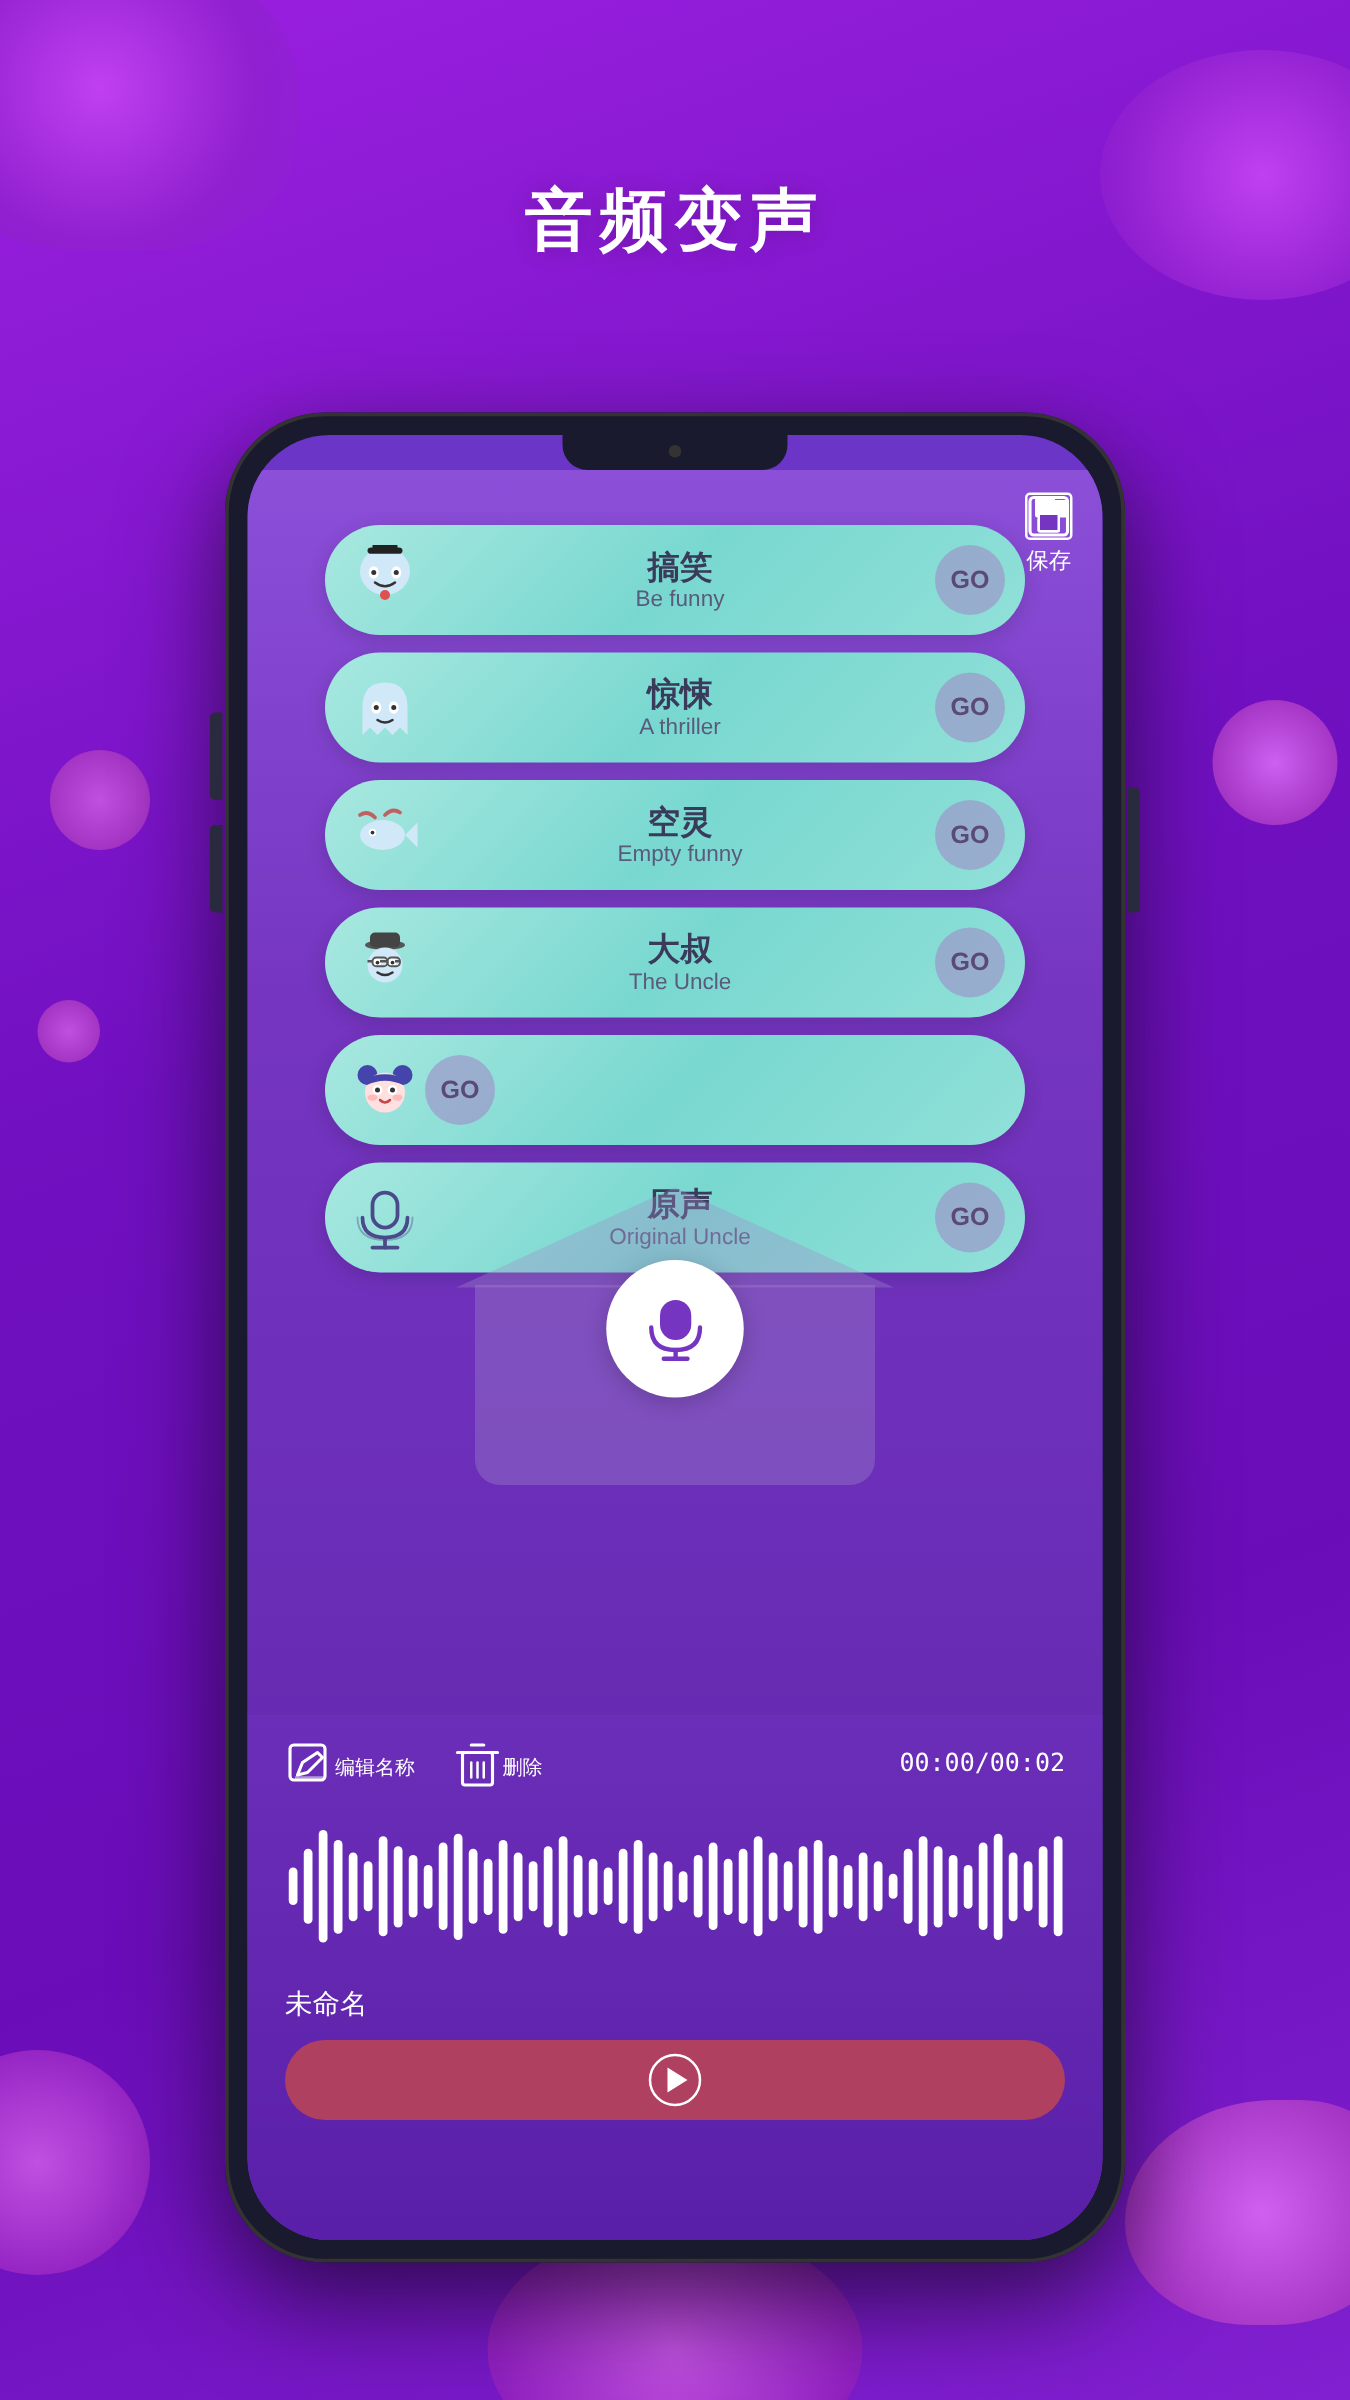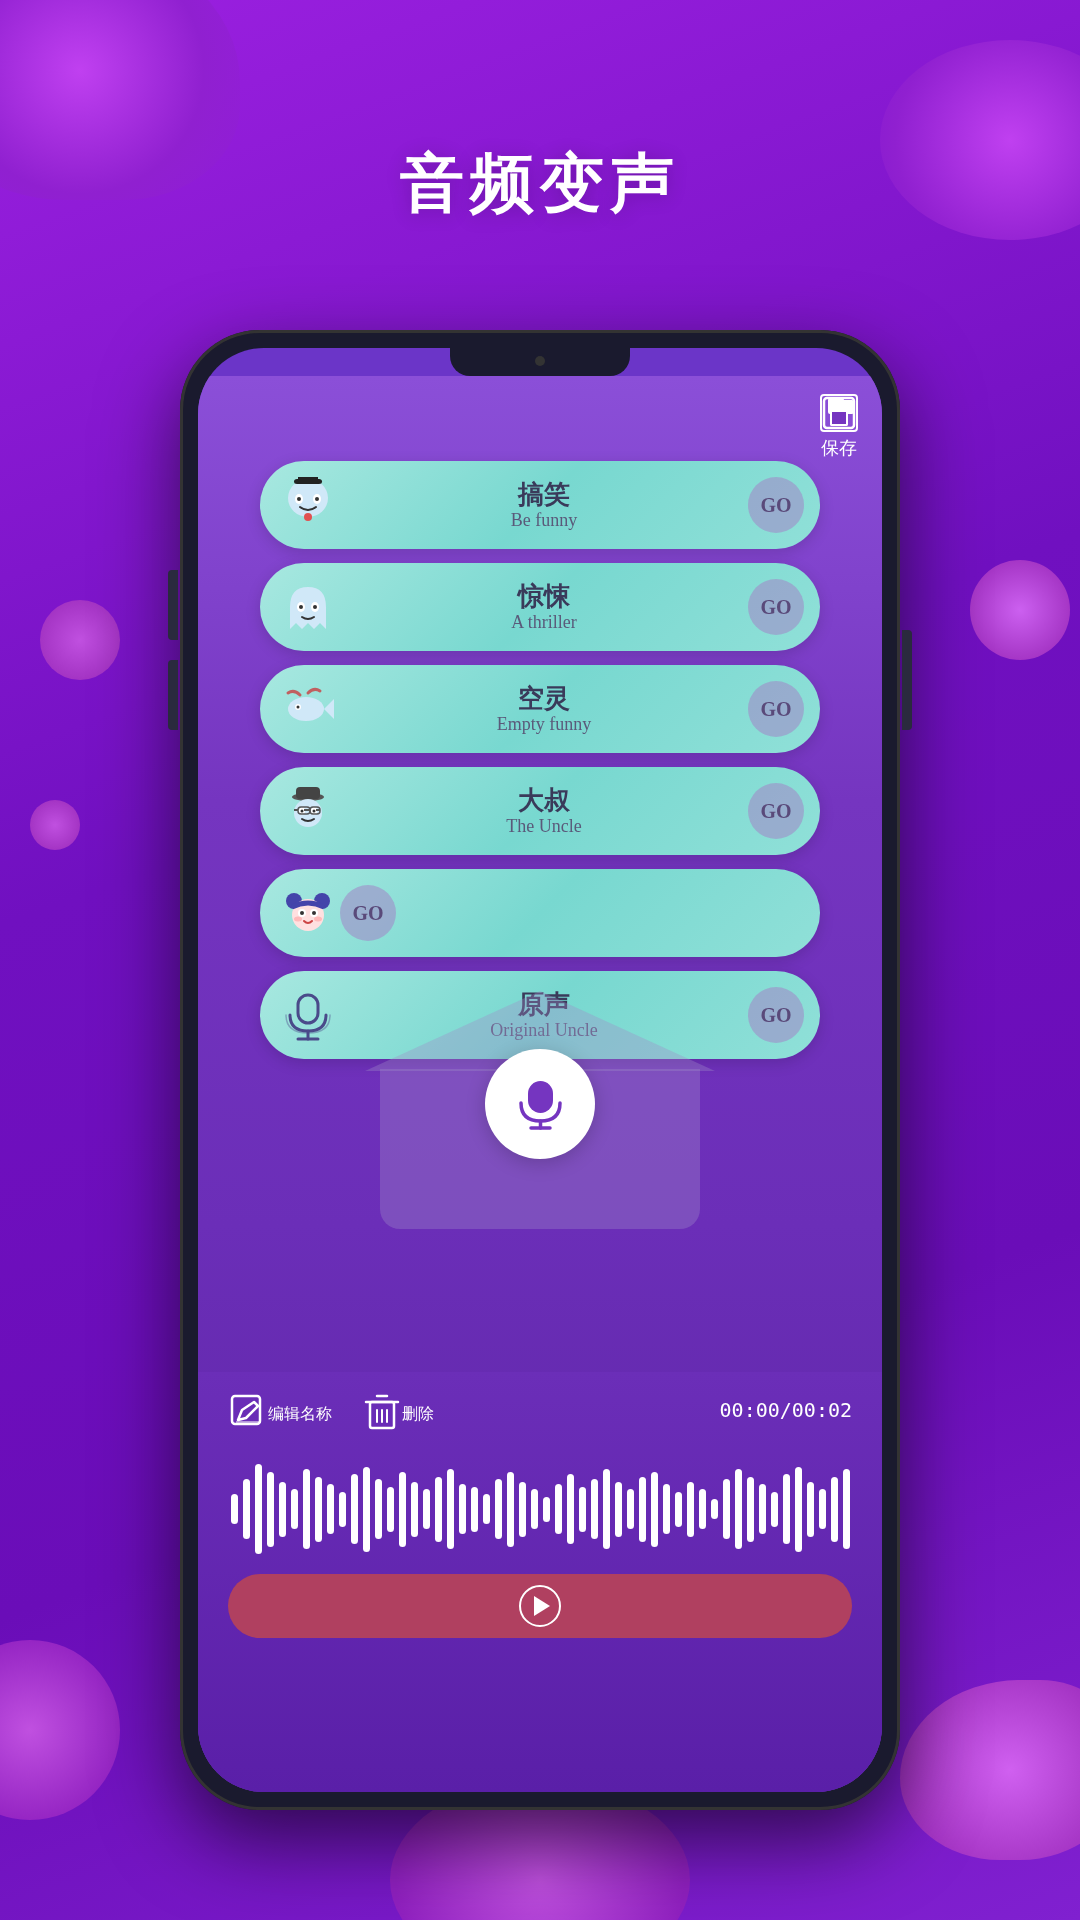--- a/index.html
+++ b/index.html
@@ -67,21 +67,21 @@
       background: radial-gradient(circle, #c050e0 0%, #9020c0 80%);
       border-radius: 50%;
     }
 
     .page-title {
       position: absolute;
       top: 140px;
       left: 0; right: 0;
       text-align: center;
       color: white;
-      font-size: 64px;
+      font-size: 54px;
       font-weight: bold;
       letter-spacing: 6px;
       text-shadow: 0 2px 20px rgba(0,0,0,0.2);
     }
 
     
     .phone-wrapper {
       position: absolute;
       top: 330px;
       left: 50%;
@@ -202,25 +202,24 @@
       transform: translateX(-50%);
       width: 14px; height: 12px;
       background: #7535c0;
       border-radius: 2px;
       border: 2px solid white;
     }
 
     
     .voice-list {
       width: 560px;
-      margin-top: 85px;
+      margin-top: 44px;
       display: flex;
       flex-direction: column;
       gap: 14px;
-      font-family: Liberation Serif, serif;
     }
     .voice-item {
       width: 100%;
       height: 88px;
       background: linear-gradient(135deg, #a8e8e0 0%, #78d8d0 50%, #90e0d8 100%);
       border-radius: 50px;
       display: flex;
       align-items: center;
       padding: 0 16px;
       cursor: pointer;
@@ -672,20 +671,21 @@
                 <div class="wave-bar" style="height: 50px;"></div>
                 <div class="wave-bar" style="height: 35px;"></div>
                 <div class="wave-bar" style="height: 70px;"></div>
                 <div class="wave-bar" style="height: 85px;"></div>
                 <div class="wave-bar" style="height: 55px;"></div>
                 <div class="wave-bar" style="height: 40px;"></div>
                 <div class="wave-bar" style="height: 65px;"></div>
                 <div class="wave-bar" style="height: 80px;"></div>
               </div>
 
+            <span class="file-name">未命名</span>
 
             <div class="play-bar">
               <div class="play-circle">
                 <div class="play-triangle"></div>
               </div>
             </div>
           </div>
 
         </div>
       </div>

